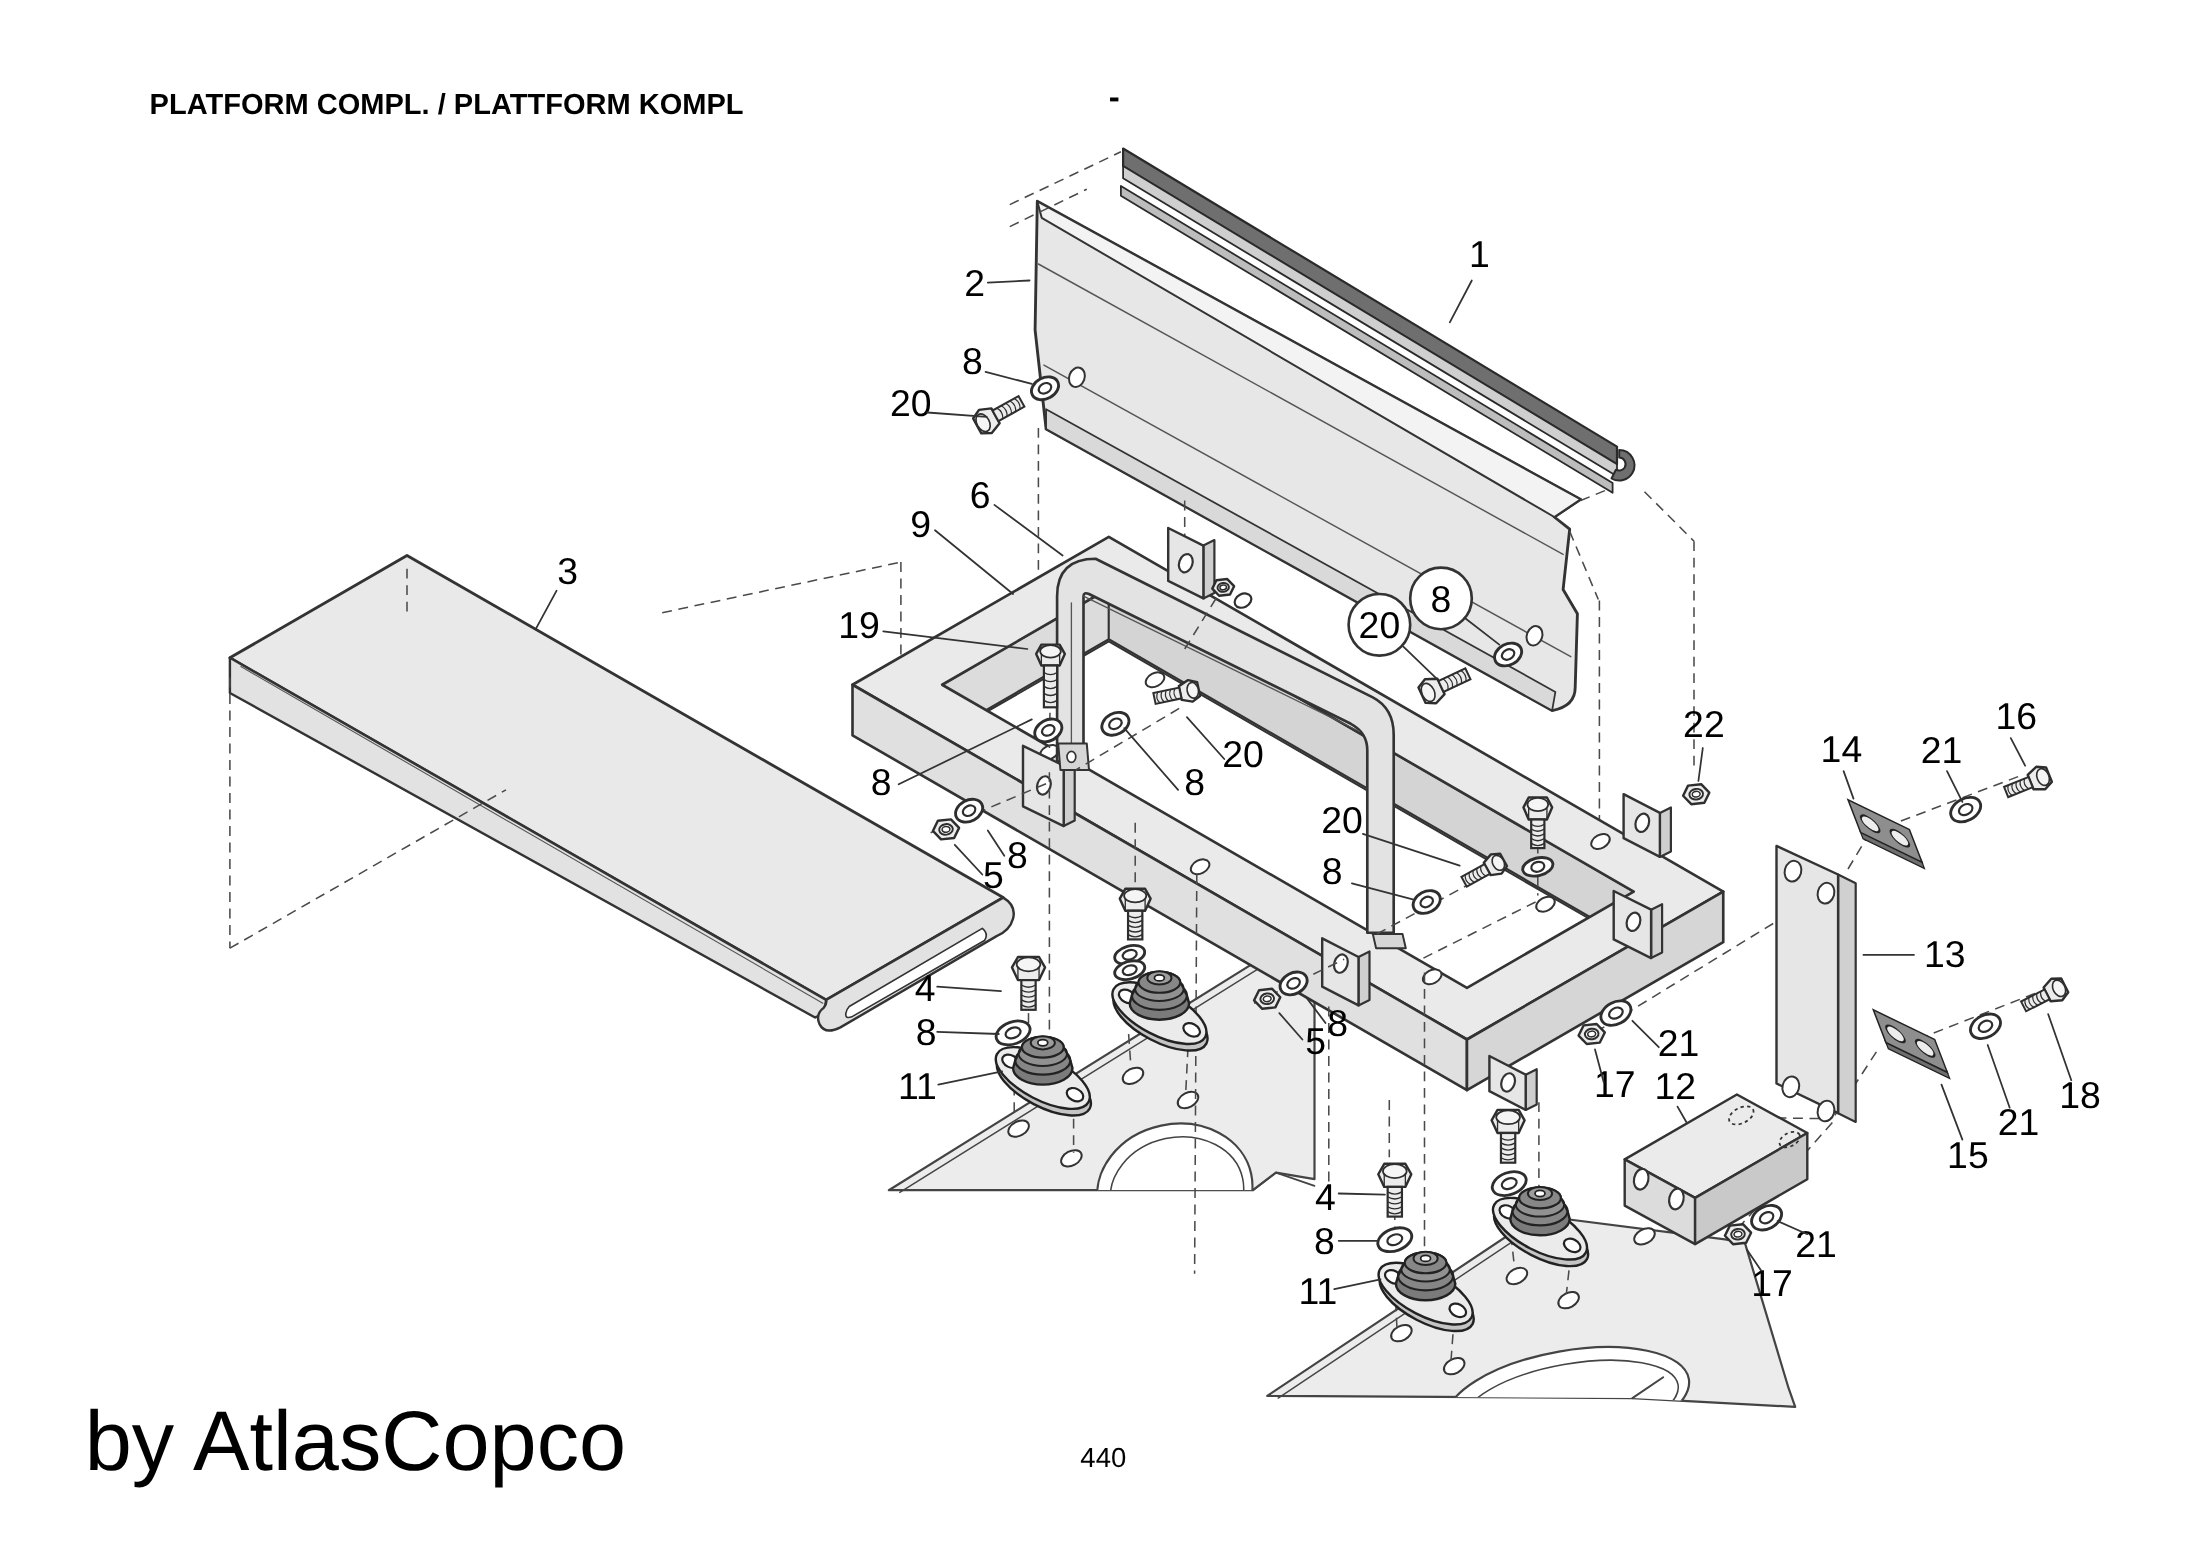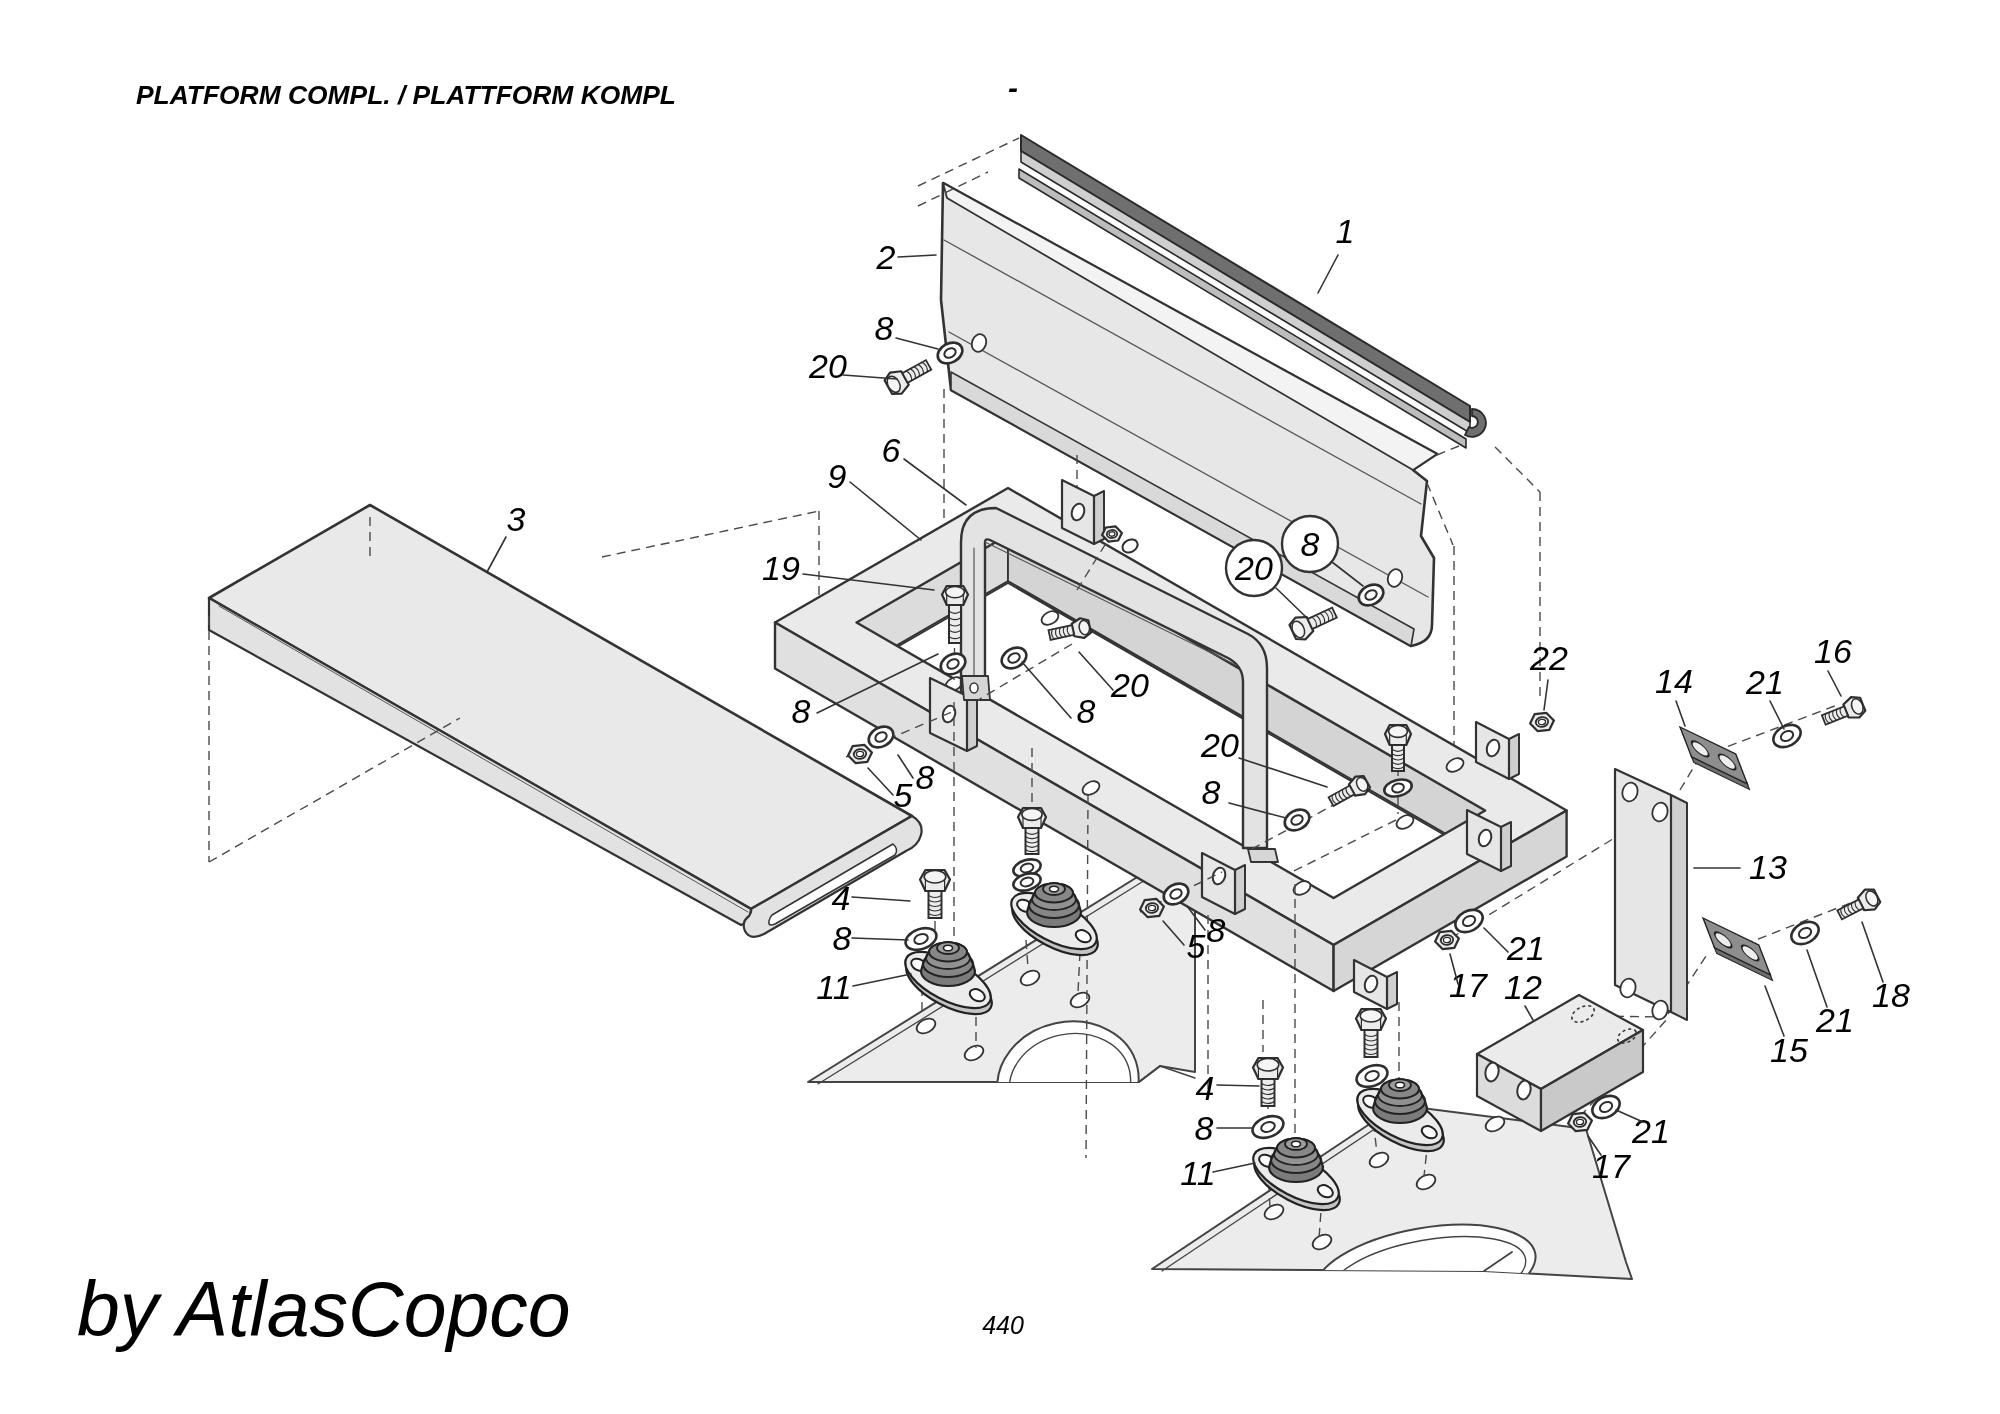--- a/index.html
+++ b/index.html
@@ -1,18 +1,18 @@
 <!DOCTYPE html>
 <html><head>
 <meta charset="utf-8">
 <title>PLATFORM COMPL. / PLATTFORM KOMPL</title>
 <style>
   html,body { margin:0; padding:0; background:#fff; }
   body { font-family:"Liberation Sans", sans-serif; }
-  .page { position:relative; width:2000px; height:1414px; overflow:hidden;font-style:italic; }
+  .page { position:relative; width:2000px; height:1414px; overflow:hidden; }
 </style>
 </head>
 <body>
 
 <div class="page">
 <svg xmlns="http://www.w3.org/2000/svg" width="2000" height="1414" viewBox="0 0 2000 1414">
 
 <rect x="0" y="0" width="2000" height="1414" fill="#ffffff"></rect>
 
 <text x="136.0" y="104.0" font-family="'Liberation Sans', sans-serif" font-size="26.4" font-weight="bold" text-anchor="start" fill="#000">PLATFORM COMPL. / PLATTFORM KOMPL</text>

